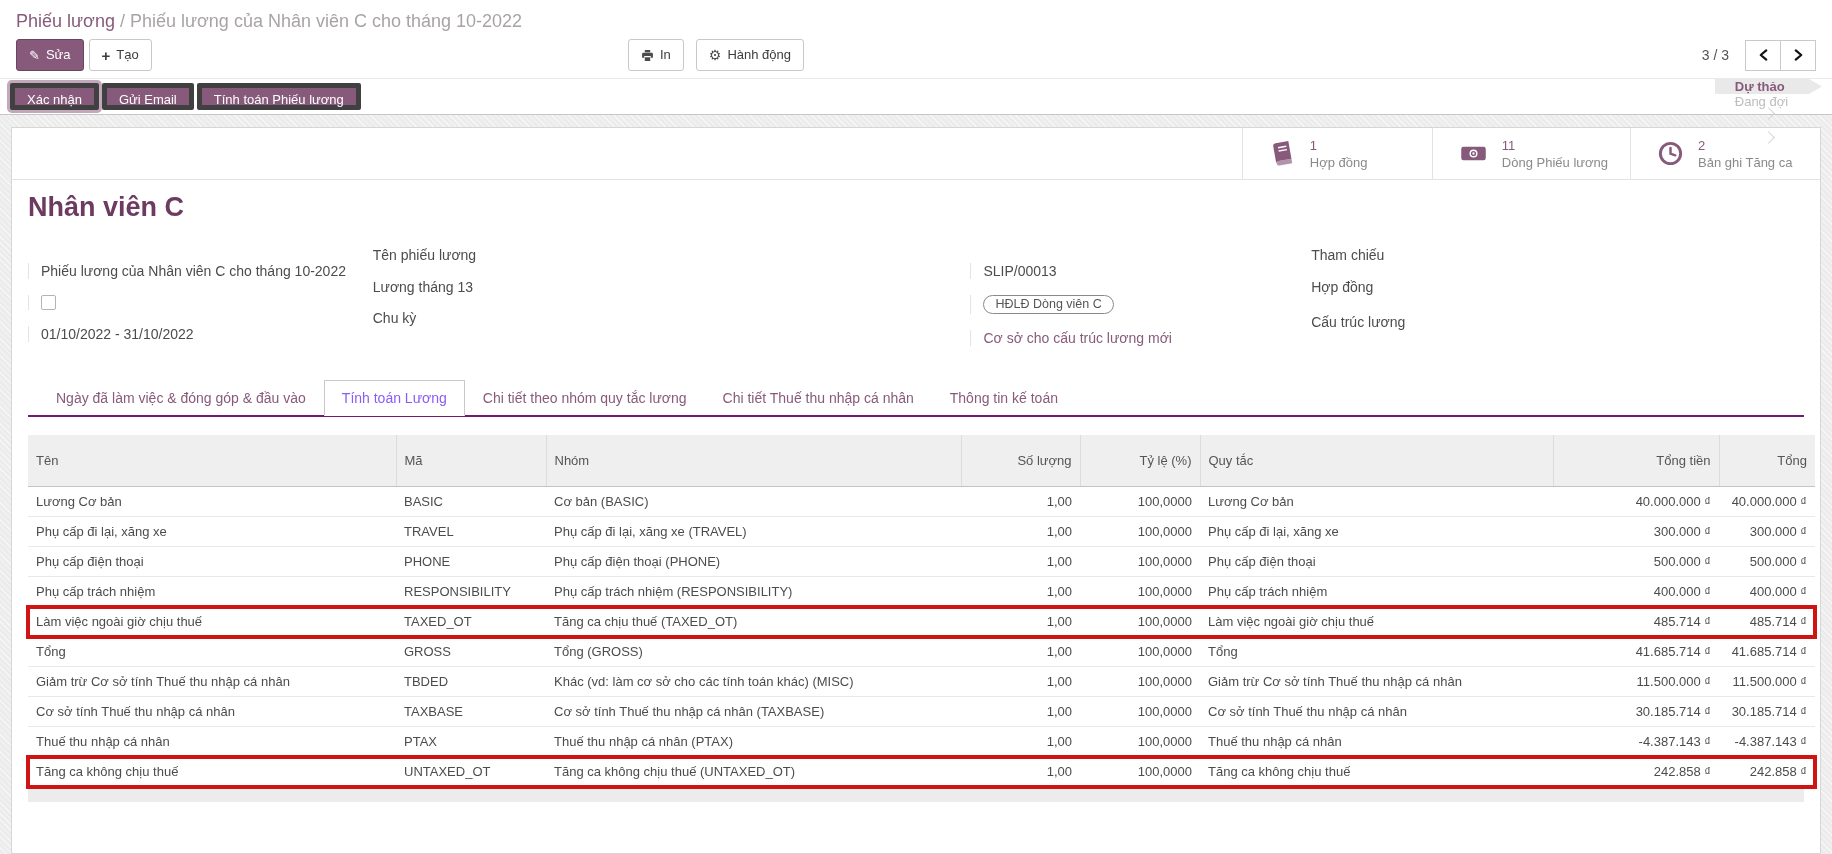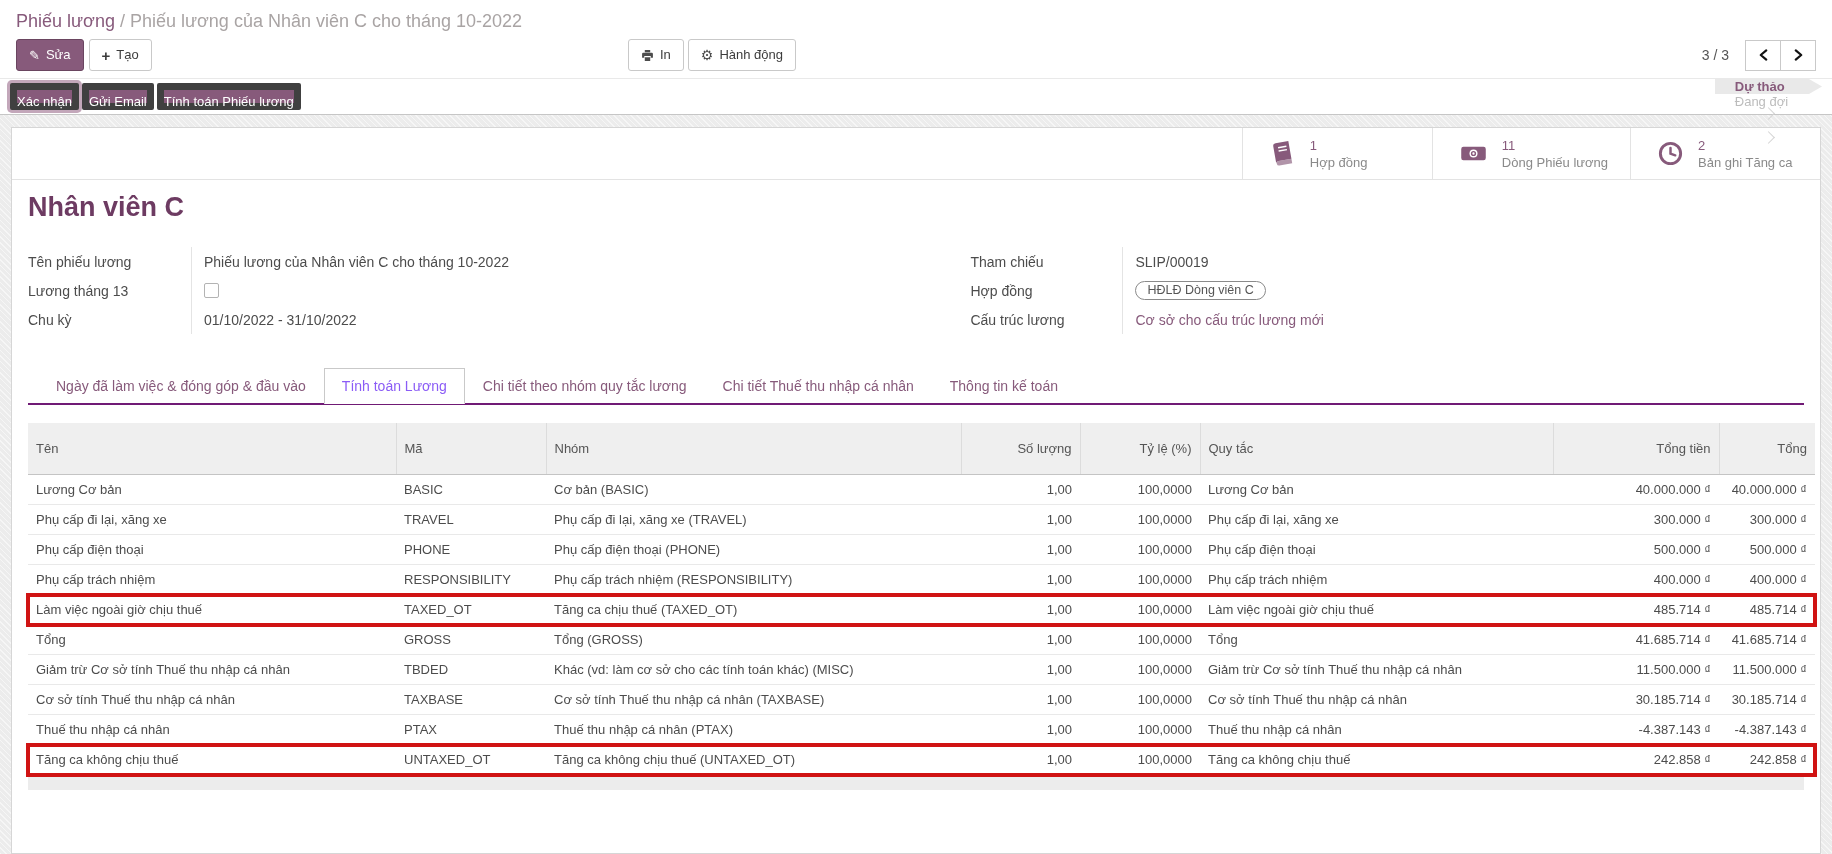--- a/index.html
+++ b/index.html
@@ -19,32 +19,32 @@
   .o-breadcrumb{padding:9px 16px 3px 16px;font-size:18px;line-height:24px;white-space:nowrap;}
   .bc-link{color:var(--accent);cursor:pointer;}
   .bc-sep,.bc-current{color:#a9a4a4;}
   
   .control-panel{position:relative;display:flex;align-items:center;padding:3px 16px 7px 16px;height:42px;}
   .btn{font-size:13px;line-height:18px;padding:6px 12px;border:1px solid #c9c9c9;background:#fff;
        border-radius:3px;color:#3c3c3c;cursor:pointer;display:inline-flex;align-items:center;gap:6px;
        font-family:"Liberation Sans",sans-serif;}
   .btn-primary{background:var(--accent);border-color:#6a4560;color:#fff;}
   .cp-left{display:flex;gap:5px;}
-  .cp-center{position:absolute;left:628px;top:3px;display:flex;gap:4px;}
+  .cp-center{position:absolute;left:628px;top:3px;display:flex;gap:12px;}
   .cp-right{margin-left:auto;display:flex;align-items:center;gap:16px;}
   .pager-text{font-size:14px;color:#555;}
   .pager-btns{display:flex;}
   .pager-btn{width:36px;height:31px;border:1px solid #c9c9c9;background:#fff;display:flex;
              align-items:center;justify-content:center;cursor:pointer;}
   .pager-btn + .pager-btn{margin-left:-1px;}
   
   .statusbar{display:flex;align-items:stretch;border-top:1px solid #e9e9e9;border-bottom:1px solid #c6c6c6;
              height:37px;padding-left:10px;background:#fff;}
-  .sb-btn{background:var(--accent);color:#fff;border:7px solid #404040;border-radius:2px;
-          font-size:13px;padding:4px 0;margin:4px 3px 4px 0;cursor:pointer;
+  .sb-btn{background:var(--accent);color:#fff;border:5px solid #404040;border-radius:2px;
+          font-size:13px;padding:4px 12px;margin:4px 3px 4px 0;cursor:pointer;
           font-family:"Liberation Sans",sans-serif;}
   .sb-btn.focused{box-shadow:0 0 0 3px #c3a7ba;}
   .sb-steps{margin-left:auto;display:flex;align-items:stretch;padding-right:10px;flex-direction:column;}
   .sb-step{display:flex;align-items:center;padding:0 20px;font-size:13px;color:#bcbcbc;cursor:pointer;}
   .sb-step.active{background:#e9e9e9;color:var(--accent);font-weight:bold;padding-right:28px;
        clip-path:polygon(0 0,calc(100% - 13px) 0,100% 50%,calc(100% - 13px) 100%,0 100%);}
   .sb-chevron{width:9px;height:9px;border-top:1px solid #d4d4d4;border-right:1px solid #d4d4d4;
        transform:rotate(45deg);align-self:center;flex:none;}
   
   .content{flex:1;background:#ececec;
@@ -57,21 +57,21 @@
             font-family:"Liberation Sans",sans-serif;text-align:left;}
   .stat-text{display:flex;flex-direction:column;line-height:17px;font-size:13px;}
   .stat-value{color:var(--accent);}
   .stat-label{color:#8a8a8a;}
   .sheet-body{padding:0 16px 10px 16px;}
   h1.record-title{color:var(--title);font-size:27px;font-weight:bold;margin:12px 0 24px 0;}
   
   .field-groups{display:flex;margin-bottom:28px;}
   .field-group{width:48%;}
   .field-group.right{width:52%;padding-left:90px;}
-  .field-row{display:flex;align-items:center;min-height:29px;}
+  .field-row{display:flex;align-items:center;min-height:29px;flex-direction:column;}
   .field-label{flex:none;width:163px;font-size:14px;}
   .field-group.right .field-label{width:152px;}
   .field-value{flex:1;align-self:stretch;display:flex;align-items:center;border-left:1px solid #e4e4e4;
                padding-left:12px;font-size:14px;}
   .o-checkbox{width:15px;height:15px;border:1px solid #b3b3b3;border-radius:2px;background:#fff;cursor:pointer;}
   .o-tag{border:1px solid #8a8a8a;border-radius:14px;padding:1px 11px 2px 11px;font-size:12.5px;color:#555;cursor:pointer;}
   .o-link{color:var(--accent);cursor:pointer;}
   
   .tabs{display:flex;border-bottom:2px solid #701a75;margin-top:34px;padding-left:10px;}
   .tab{padding:9px 17px;font-size:14px;color:var(--accent);cursor:pointer;margin-bottom:-1px;
@@ -234,21 +234,21 @@
               <span class="field-label">Chu kỳ</span>
               <div class="field-value">
                 <span>01/10/2022 - 31/10/2022</span>
               </div>
             </div>
           </div>
         <div id="fields-right" class="field-group right">
             <div class="field-row">
               <span class="field-label">Tham chiếu</span>
               <div class="field-value">
-                <span>SLIP/00019</span>
+                <span>SLIP/00013</span>
               </div>
             </div>
             <div class="field-row">
               <span class="field-label">Hợp đồng</span>
               <div class="field-value">
                 <span class="o-tag">HĐLĐ Dòng viên C</span>
               </div>
             </div>
             <div class="field-row">
               <span class="field-label">Cấu trúc lương</span>

